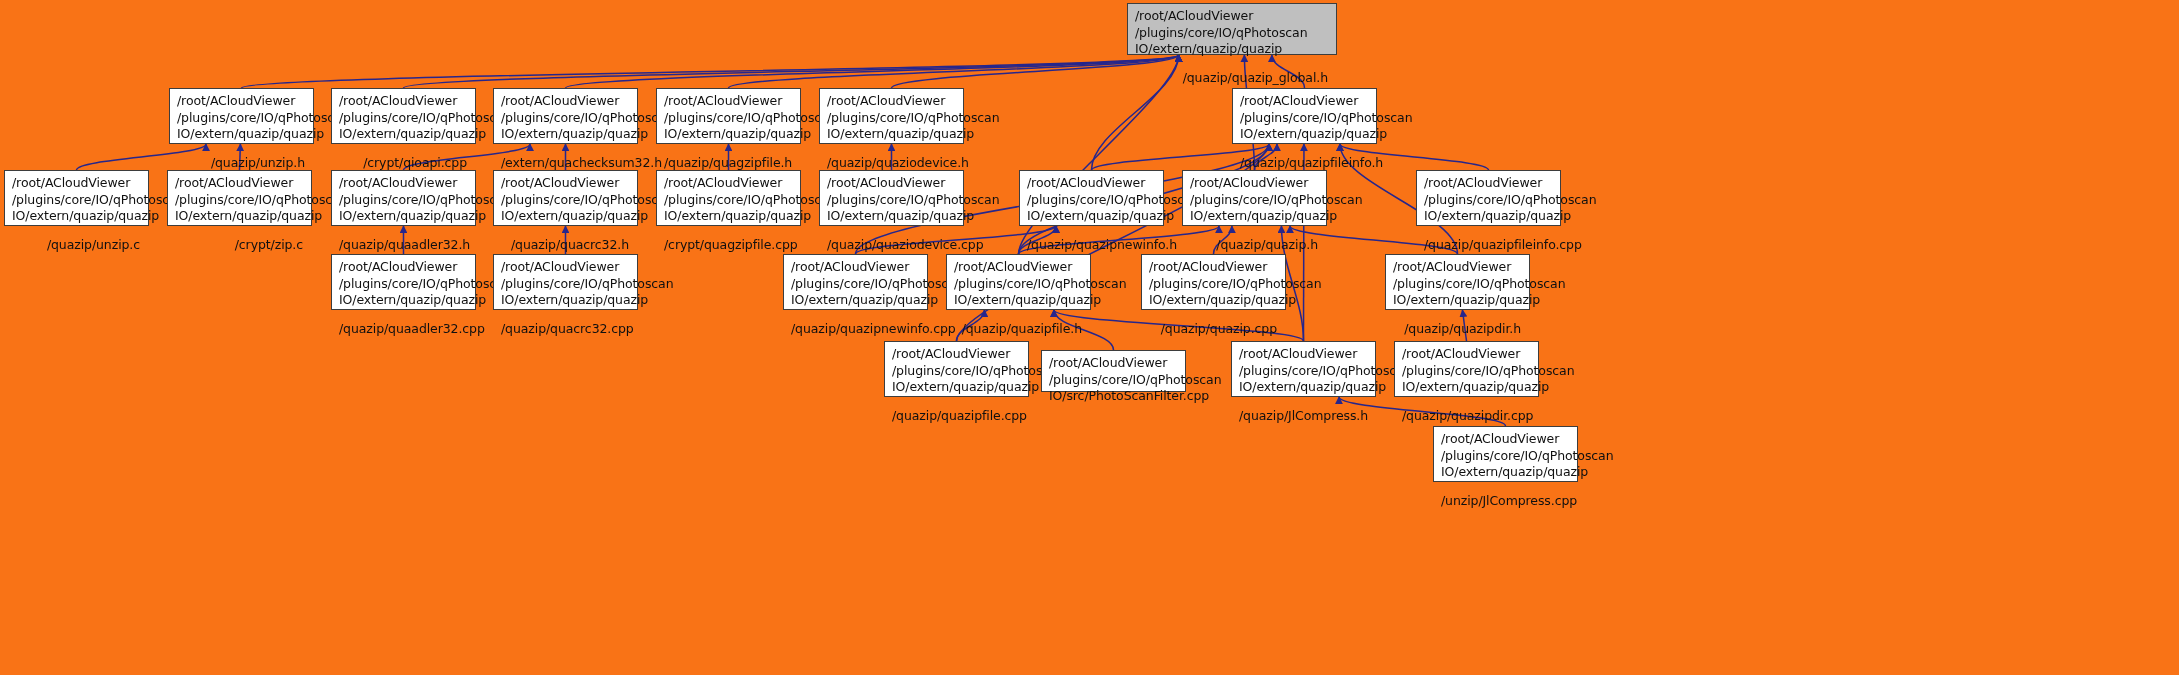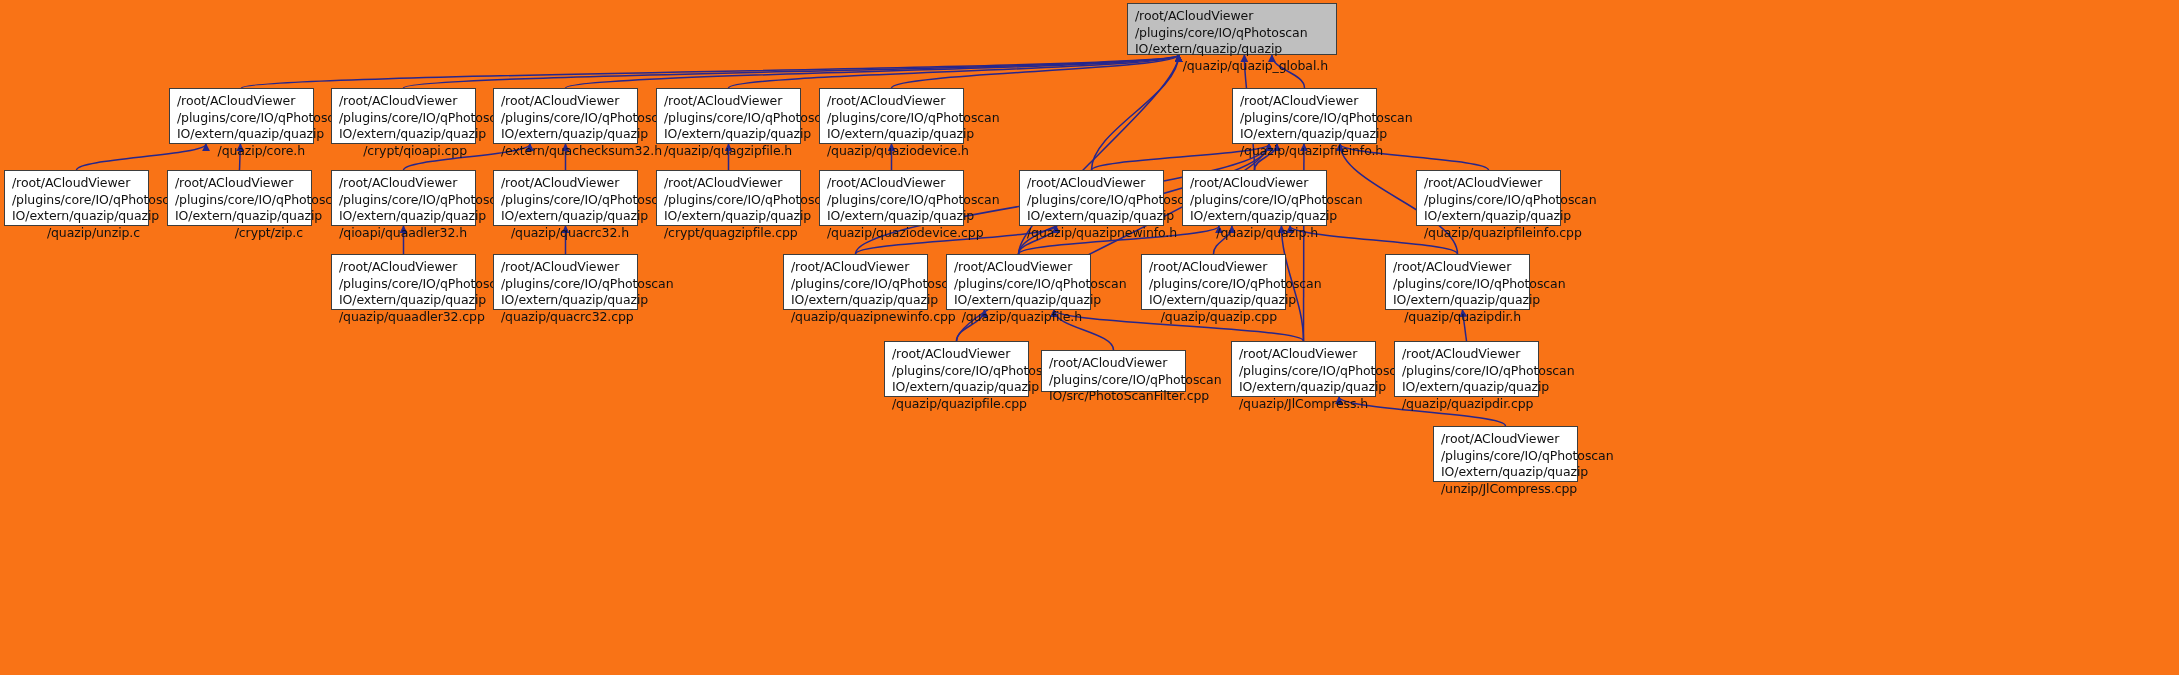--- a/index.html
+++ b/index.html
@@ -23,21 +23,21 @@
     padding:4px 6px 4px 7px;
     white-space:pre;
     letter-spacing:-0.1px;
     z-index:2;
   }
   .node.root{
     background:#bfbfbf;
     border:1px solid #3d3d3d;
   }
   .node .ln{display:block;}
-  .node .ln.last{text-align:right;padding-right:2px;}
+  .node .ln.last{text-align:right;padding-right:2px;margin-top:12px;}
 </style>
 </head>
 <body>
 
 <div id="graph">
   <svg id="edges" xmlns="http://www.w3.org/2000/svg" viewBox="0 0 2179 675">
     <defs>
       <marker id="arrow" viewBox="0 0 10 10" refX="9" refY="5" markerWidth="5.2" markerHeight="5.2" orient="auto-start-reverse">
         <path d="M 0 0 L 10 5 L 0 10 z" fill="#26268c"></path>
       </marker>
@@ -76,29 +76,29 @@
         <path d="M 1113.5 350 C 1113.5 332, 1053.9750000000001 328, 1053.9750000000001 310" marker-end="url(#arrow)"></path>
         <path d="M 1303.5 341 C 1303.5 327.05, 1053.9750000000001 323.95, 1053.9750000000001 310" marker-end="url(#arrow)"></path>
         <path d="M 1466.5 341 L 1462.45 310" marker-end="url(#arrow)"></path>
         <path d="M 1505.5 426 C 1505.5 412.95, 1338.9750000000001 410.05, 1338.9750000000001 397" marker-end="url(#arrow)"></path>
         <path d="M 855.5 254 C 855.5 214, 1269.025 184, 1269.025 144" marker-end="url(#arrow)"></path>
         <path d="M 956.5 341 C 956.5 301, 1269.025 184, 1269.025 144" marker-end="url(#arrow)"></path>
       </g>
   </svg>
   <div id="node-layer">
       <div class="node root" style="left: 1127px; top: 3px; width: 210px; height: 52px;"><span class="ln">/root/ACloudViewer</span><span class="ln">/plugins/core/IO/qPhotoscan</span><span class="ln">IO/extern/quazip/quazip</span><span class="ln last">/quazip/quazip_global.h</span></div>
-      <div class="node" style="left: 169px; top: 88px; width: 145px; height: 56px;"><span class="ln">/root/ACloudViewer</span><span class="ln">/plugins/core/IO/qPhotoscan</span><span class="ln">IO/extern/quazip/quazip</span><span class="ln last">/quazip/core.h</span></div>
+      <div class="node" style="left: 169px; top: 88px; width: 145px; height: 56px;"><span class="ln">/root/ACloudViewer</span><span class="ln">/plugins/core/IO/qPhotoscan</span><span class="ln">IO/extern/quazip/quazip</span><span class="ln last">/quazip/unzip.h</span></div>
       <div class="node" style="left: 331px; top: 88px; width: 145px; height: 56px;"><span class="ln">/root/ACloudViewer</span><span class="ln">/plugins/core/IO/qPhotoscan</span><span class="ln">IO/extern/quazip/quazip</span><span class="ln last">/crypt/qioapi.cpp</span></div>
       <div class="node" style="left: 493px; top: 88px; width: 145px; height: 56px;"><span class="ln">/root/ACloudViewer</span><span class="ln">/plugins/core/IO/qPhotoscan</span><span class="ln">IO/extern/quazip/quazip</span><span class="ln last">/extern/quachecksum32.h</span></div>
       <div class="node" style="left: 656px; top: 88px; width: 145px; height: 56px;"><span class="ln">/root/ACloudViewer</span><span class="ln">/plugins/core/IO/qPhotoscan</span><span class="ln">IO/extern/quazip/quazip</span><span class="ln last">/quazip/quagzipfile.h</span></div>
       <div class="node" style="left: 819px; top: 88px; width: 145px; height: 56px;"><span class="ln">/root/ACloudViewer</span><span class="ln">/plugins/core/IO/qPhotoscan</span><span class="ln">IO/extern/quazip/quazip</span><span class="ln last">/quazip/quaziodevice.h</span></div>
       <div class="node" style="left: 1232px; top: 88px; width: 145px; height: 56px;"><span class="ln">/root/ACloudViewer</span><span class="ln">/plugins/core/IO/qPhotoscan</span><span class="ln">IO/extern/quazip/quazip</span><span class="ln last">/quazip/quazipfileinfo.h</span></div>
       <div class="node" style="left: 4px; top: 170px; width: 145px; height: 56px;"><span class="ln">/root/ACloudViewer</span><span class="ln">/plugins/core/IO/qPhotoscan</span><span class="ln">IO/extern/quazip/quazip</span><span class="ln last">/quazip/unzip.c</span></div>
       <div class="node" style="left: 167px; top: 170px; width: 145px; height: 56px;"><span class="ln">/root/ACloudViewer</span><span class="ln">/plugins/core/IO/qPhotoscan</span><span class="ln">IO/extern/quazip/quazip</span><span class="ln last">/crypt/zip.c</span></div>
-      <div class="node" style="left: 331px; top: 170px; width: 145px; height: 56px;"><span class="ln">/root/ACloudViewer</span><span class="ln">/plugins/core/IO/qPhotoscan</span><span class="ln">IO/extern/quazip/quazip</span><span class="ln last">/qioapi/quaadler32.h</span></div>
+      <div class="node" style="left: 331px; top: 170px; width: 145px; height: 56px;"><span class="ln">/root/ACloudViewer</span><span class="ln">/plugins/core/IO/qPhotoscan</span><span class="ln">IO/extern/quazip/quazip</span><span class="ln last">/quazip/quaadler32.h</span></div>
       <div class="node" style="left: 493px; top: 170px; width: 145px; height: 56px;"><span class="ln">/root/ACloudViewer</span><span class="ln">/plugins/core/IO/qPhotoscan</span><span class="ln">IO/extern/quazip/quazip</span><span class="ln last">/quazip/quacrc32.h</span></div>
       <div class="node" style="left: 656px; top: 170px; width: 145px; height: 56px;"><span class="ln">/root/ACloudViewer</span><span class="ln">/plugins/core/IO/qPhotoscan</span><span class="ln">IO/extern/quazip/quazip</span><span class="ln last">/crypt/quagzipfile.cpp</span></div>
       <div class="node" style="left: 819px; top: 170px; width: 145px; height: 56px;"><span class="ln">/root/ACloudViewer</span><span class="ln">/plugins/core/IO/qPhotoscan</span><span class="ln">IO/extern/quazip/quazip</span><span class="ln last">/quazip/quaziodevice.cpp</span></div>
       <div class="node" style="left: 1019px; top: 170px; width: 145px; height: 56px;"><span class="ln">/root/ACloudViewer</span><span class="ln">/plugins/core/IO/qPhotoscan</span><span class="ln">IO/extern/quazip/quazip</span><span class="ln last">/quazip/quazipnewinfo.h</span></div>
       <div class="node" style="left: 1182px; top: 170px; width: 145px; height: 56px;"><span class="ln">/root/ACloudViewer</span><span class="ln">/plugins/core/IO/qPhotoscan</span><span class="ln">IO/extern/quazip/quazip</span><span class="ln last">/quazip/quazip.h</span></div>
       <div class="node" style="left: 1416px; top: 170px; width: 145px; height: 56px;"><span class="ln">/root/ACloudViewer</span><span class="ln">/plugins/core/IO/qPhotoscan</span><span class="ln">IO/extern/quazip/quazip</span><span class="ln last">/quazip/quazipfileinfo.cpp</span></div>
       <div class="node" style="left: 331px; top: 254px; width: 145px; height: 56px;"><span class="ln">/root/ACloudViewer</span><span class="ln">/plugins/core/IO/qPhotoscan</span><span class="ln">IO/extern/quazip/quazip</span><span class="ln last">/quazip/quaadler32.cpp</span></div>
       <div class="node" style="left: 493px; top: 254px; width: 145px; height: 56px;"><span class="ln">/root/ACloudViewer</span><span class="ln">/plugins/core/IO/qPhotoscan</span><span class="ln">IO/extern/quazip/quazip</span><span class="ln last">/quazip/quacrc32.cpp</span></div>
       <div class="node" style="left: 783px; top: 254px; width: 145px; height: 56px;"><span class="ln">/root/ACloudViewer</span><span class="ln">/plugins/core/IO/qPhotoscan</span><span class="ln">IO/extern/quazip/quazip</span><span class="ln last">/quazip/quazipnewinfo.cpp</span></div>
       <div class="node" style="left: 946px; top: 254px; width: 145px; height: 56px;"><span class="ln">/root/ACloudViewer</span><span class="ln">/plugins/core/IO/qPhotoscan</span><span class="ln">IO/extern/quazip/quazip</span><span class="ln last">/quazip/quazipfile.h</span></div>

